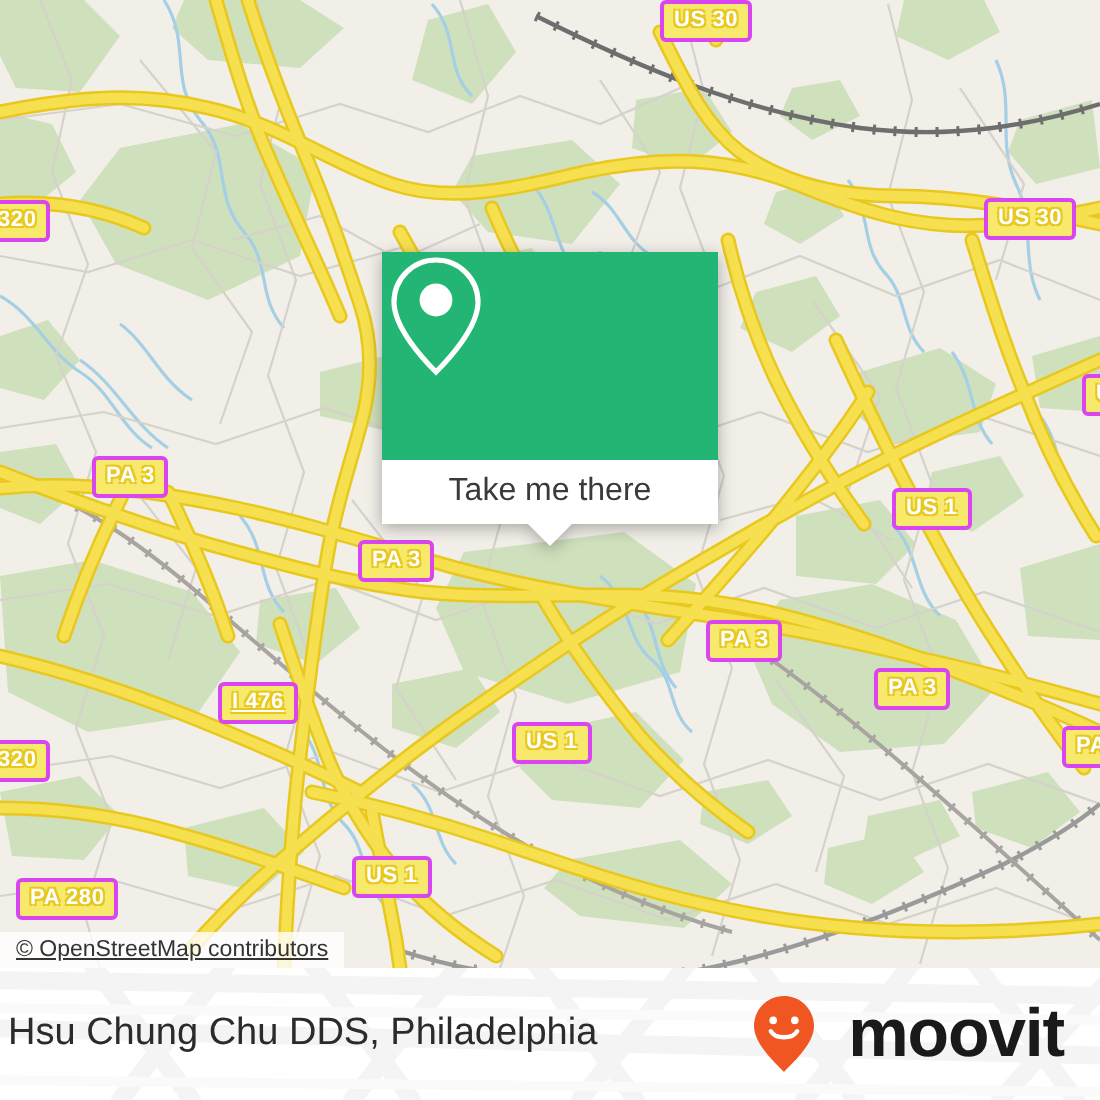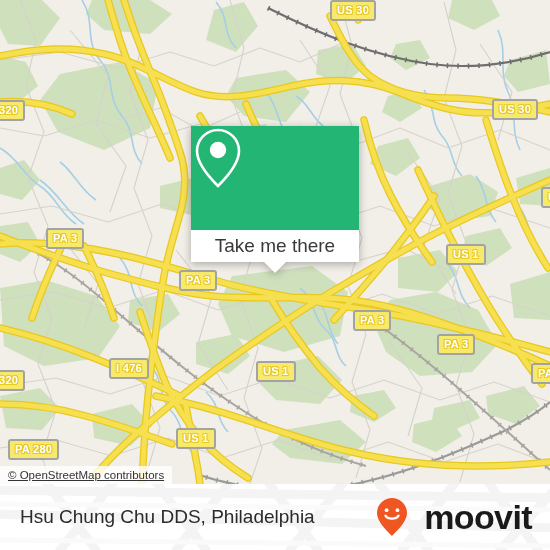--- a/index.html
+++ b/index.html
@@ -14,21 +14,21 @@
   .map{
     position:absolute;left:0;top:0;width:550px;height:484px;
     background:#f2efe9;overflow:hidden;
   }
   .map svg{position:absolute;left:0;top:0;}
 
   
   .shield{
     position:absolute;
     background:#f7e96b;
-    border:2px solid #a3a3a3;
+    border:2px solid #d946ef;
     border-radius:3px;
     color:#ffffff;
     font-weight:bold;
     font-size:11px;
     line-height:14px;
     padding:1px 5px 2px 5px;
     letter-spacing:0.3px;
     white-space:nowrap;
     text-shadow:
       -1px -1px 0 #e8c81f, 1px -1px 0 #e8c81f,
@@ -53,39 +53,39 @@
     position:absolute;left:191px;top:126px;width:168px;
     filter:drop-shadow(0 2px 4px rgba(0,0,0,0.30));
   }
   .card-head{
     height:104px;background:#22b573;
     display:flex;align-items:center;justify-content:center;
   }
   .card-foot{
     height:32px;background:#ffffff;
     display:flex;align-items:center;justify-content:center;
-    font-size:19px;color:#3a3a3a;
+    font-size:16px;color:#3a3a3a;
   }
   .card-tail{
     position:absolute;left:50%;top:136px;
     margin-left:-11px;
     width:0;height:0;
     border-left:11px solid transparent;
     border-right:11px solid transparent;
     border-top:11px solid #ffffff;
   }
 
   
   .footer{
     position:absolute;left:0;top:484px;width:550px;height:66px;
     background:#ffffff;overflow:hidden;
   }
   .footer-bg{position:absolute;left:0;top:0;opacity:1;}
   .footer-title{
-    position:absolute;left:20px;top:0;height:66px;
+    position:absolute;left:4px;top:0;height:66px;
     display:flex;align-items:center;
     font-size:19px;color:#2b2b2b;white-space:nowrap;
   }
   .brand{
     position:absolute;right:18px;top:0;height:66px;
     display:flex;align-items:center;gap:16px;
   }
   .brand-word{
     font-size:34px;font-weight:bold;color:#1a1a1a;
     letter-spacing:-0.6px;line-height:34px;
@@ -269,21 +269,21 @@
     <div class="shield" style="left:330px;top:0px;">US 30</div>
     <div class="shield" style="left:492px;top:99px;">US 30</div>
     <div class="shield" style="left:-8px;top:100px;">320</div>
     <div class="shield" style="left:46px;top:228px;">PA 3</div>
     <div class="shield" style="left:179px;top:270px;">PA 3</div>
     <div class="shield" style="left:446px;top:244px;">US 1</div>
     <div class="shield" style="left:541px;top:187px;">U</div>
     <div class="shield" style="left:353px;top:310px;">PA 3</div>
     <div class="shield" style="left:437px;top:334px;">PA 3</div>
     <div class="shield" style="left:531px;top:363px;">PA</div>
-    <div class="shield" style="left:109px;top:358px;">I 476</div>
+    <div class="shield" style="left:109px;top:341px;text-decoration:underline;">I 476</div>
     <div class="shield" style="left:256px;top:361px;">US 1</div>
     <div class="shield" style="left:-8px;top:370px;">320</div>
     <div class="shield" style="left:8px;top:439px;">PA 280</div>
     <div class="shield" style="left:176px;top:428px;">US 1</div>
 
     <div class="card">
       <div class="card-head">
         <svg width="54" height="64" viewBox="0 0 54 64">
           <path d="M27 4 C15.4 4 6 13.4 6 25 C6 38 21 54 27 60 C33 54 48 38 48 25 C48 13.4 38.6 4 27 4 Z" fill="none" stroke="#ffffff" stroke-width="2.6"></path>
           <circle cx="27" cy="24" r="8.2" fill="#ffffff"></circle>

